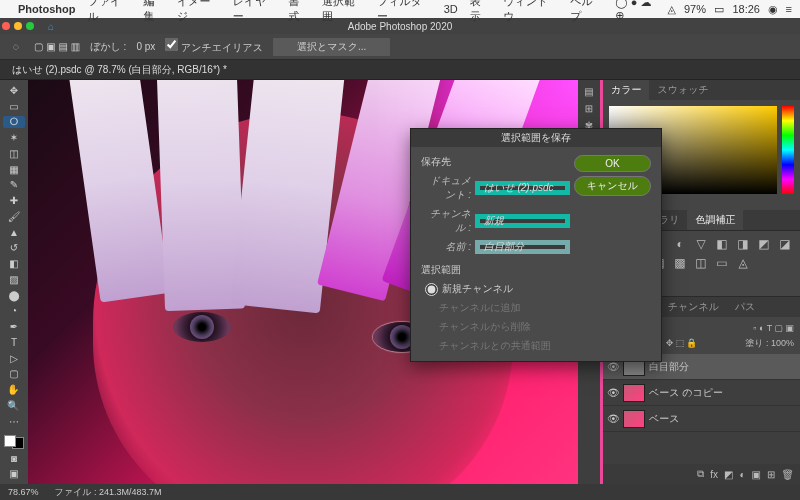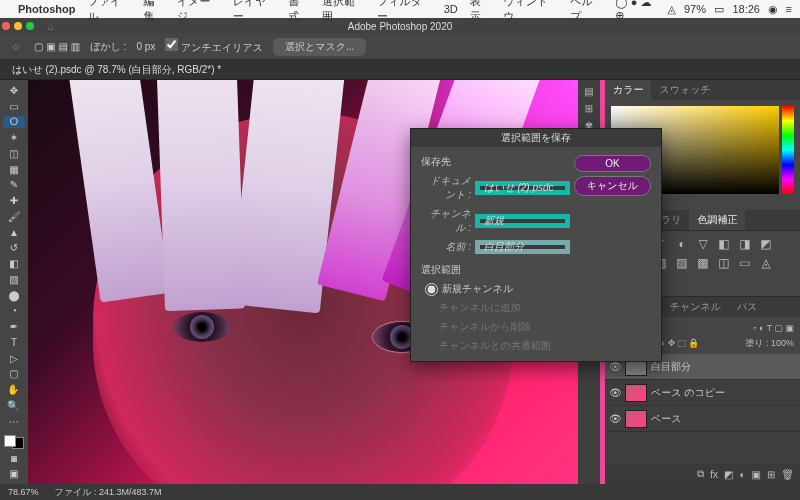--- a/index.html
+++ b/index.html
@@ -17,21 +17,21 @@
 .app-title .dots { display: flex; gap: 4px; margin-right: 10px; }
 .app-title .dot { width: 8px; height: 8px; border-radius: 50%; }
 .app-title .r { background: #ff5f56; } .app-title .y { background: #ffbd2e; } .app-title .g { background: #27c93f; }
 .app-title .center { position: absolute; left: 50%; transform: translateX(-50%); }
 .app-title .home { color: #4a90d9; margin-left: 4px; cursor: pointer; }
 
 
 .options-bar { background: #454545; height: 26px; display: flex; align-items: center; padding: 0 8px; gap: 10px; color: #ccc; font-size: 10px; border-bottom: 1px solid #2a2a2a; }
 .options-bar .icon { width: 16px; height: 16px; display: inline-flex; align-items: center; justify-content: center; }
 .options-bar input[type=checkbox] { accent-color: #666; }
-.options-bar .btn { background: #5a5a5a; padding: 2px 12px; border-radius: 6px; }
+.options-bar .btn { background: #5a5a5a; padding: 2px 24px; border-radius: 1px; }
 
 
 .doc-tab { background: #323232; height: 20px; display: flex; align-items: center; padding: 0 12px; color: #ddd; font-size: 10px; border-bottom: 1px solid #222; }
 
 
 .main { display: flex; height: calc(500px - 18px - 16px - 26px - 20px - 16px); }
 .status-bar { background: #383838; height: 16px; display: flex; align-items: center; padding: 0 8px; color: #ccc; font-size: 9px; gap: 16px; }
 
 
 .toolbar { width: 28px; background: #454545; display: flex; flex-direction: column; align-items: center; padding: 4px 0; gap: 3px; }
@@ -53,21 +53,21 @@
 .hair { position: absolute; left: -20px; top: -20px; right: -20px; height: 280px; }
 .hair .strand { position: absolute; background: linear-gradient(180deg, #f0e8f0 0%, #e0d0e8 50%, #c0a0d0 100%); border-radius: 4px; transform-origin: top center; }
 .hair .s1 { left: 10%; top: 0; width: 70px; height: 240px; transform: rotate(-8deg); }
 .hair .s2 { left: 25%; top: -10px; width: 80px; height: 260px; transform: rotate(-2deg); }
 .hair .s3 { left: 42%; top: 0; width: 90px; height: 250px; transform: rotate(6deg); }
 .hair .s4 { left: 62%; top: 0; width: 70px; height: 240px; transform: rotate(14deg); background: linear-gradient(180deg, #f0d8f0 0%, #e090e0 60%, #d040d0 100%); }
 .hair .s5 { left: 78%; top: -10px; width: 80px; height: 260px; transform: rotate(20deg); background: linear-gradient(180deg, #f8e0f8 0%, #e070e0 60%, #c020c0 100%); }
 .magenta-light { position: absolute; right: 0; top: 0; width: 200px; height: 180px; background: radial-gradient(ellipse at 100% 0%, #ff40ff 0%, #c020c0 40%, transparent 75%); mix-blend-mode: screen; }
 
 
-.panels { width: 200px; background: #454545; display: flex; flex-direction: column; border-left: 5px solid #ec4899; }
+.panels { width: 200px; background: #454545; display: flex; flex-direction: column; border-left: 3px solid #ec4899; }
 .panel-tabs { display: flex; background: #3a3a3a; height: 20px; font-size: 10px; }
 .panel-tabs .tab { padding: 3px 8px; color: #999; }
 .panel-tabs .tab.active { background: #454545; color: #eee; }
 .color-panel { height: 110px; padding: 6px; position: relative; }
 .color-field { position: relative; width: 168px; height: 88px; background: linear-gradient(to bottom, transparent, #000), linear-gradient(to left, #ffcc00, #fff); }
 .hue-strip { position: absolute; right: 6px; top: 6px; width: 12px; height: 88px; background: linear-gradient(to bottom, #f00, #ff0, #0f0, #0ff, #00f, #f0f, #f00); }
 .small-panel { height: 66px; padding: 6px; border-top: 1px solid #2a2a2a; }
 .panel-icons { display: flex; gap: 5px; flex-wrap: wrap; color: #bbb; font-size: 12px; }
 .panel-icons span { width: 16px; text-align: center; }
 
@@ -89,21 +89,21 @@
 .dialog-body { padding: 8px 10px; display: flex; gap: 4px; }
 .dialog-left { flex: 1; display: flex; flex-direction: column; gap: 5px; font-size: 10px; color: #ccc; }
 .dlg-section { font-size: 10px; color: #ccc; }
 .dlg-row { display: flex; align-items: center; gap: 4px; font-style: italic; }
 .dlg-row label { width: 50px; text-align: right; color: #bbb; }
 .dlg-row .field { flex: 1; background: #3a3a3a; border: 5px solid #14b8a6; height: 14px; padding: 0 4px; color: #ddd; display: flex; align-items: center; }
 .dlg-radio { display: flex; align-items: center; gap: 4px; padding-left: 4px; }
 .dlg-radio input { accent-color: #ddd; }
 .dlg-disabled { color: #777; padding-left: 18px; }
 .dialog-right { display: flex; flex-direction: column; gap: 4px; }
-.dlg-btn { background: #701a75; border: 1px solid #777; border-radius: 10px; padding: 2px 12px; font-size: 10px; color: #eee; text-align: center; }
+.dlg-btn { background: #4d7c0f; border: 1px solid #777; border-radius: 10px; padding: 2px 12px; font-size: 10px; color: #eee; text-align: center; }
 
 
 .mini-strip { width: 22px; background: #3e3e3e; display: flex; flex-direction: column; align-items: center; padding: 6px 0; gap: 6px; color: #bbb; }
 </style>
 </head>
 <body>
 
 <div class="mac-menubar">
   <span class="apple"></span>
   <span class="app">Photoshop</span>
@@ -142,21 +142,21 @@
 <div class="options-bar">
   <span class="icon">◌</span>
   <span>▢ ▣ ▤ ▥</span>
   <span>ぼかし :</span>
   <span>0 px</span>
   <label><input type="checkbox" checked="" style=""> <span>アンチエイリアス</span></label>
   <span class="btn">選択とマスク...</span>
 </div>
 
 <div class="doc-tab">
-  <span>はいせ (2).psdc @ 78.7% (白目部分, RGB/2*) *</span>
+  <span>はいせ (2).psdc @ 78.7% (白目部分, RGB/16*) *</span>
 </div>
 
 <div class="main">
 
   <div class="toolbar">
     <div class="tool">✥</div>
     <div class="tool">▭</div>
     <div class="tool active">ⵔ</div>
     <div class="tool">✶</div>
     <div class="tool">◫</div>

